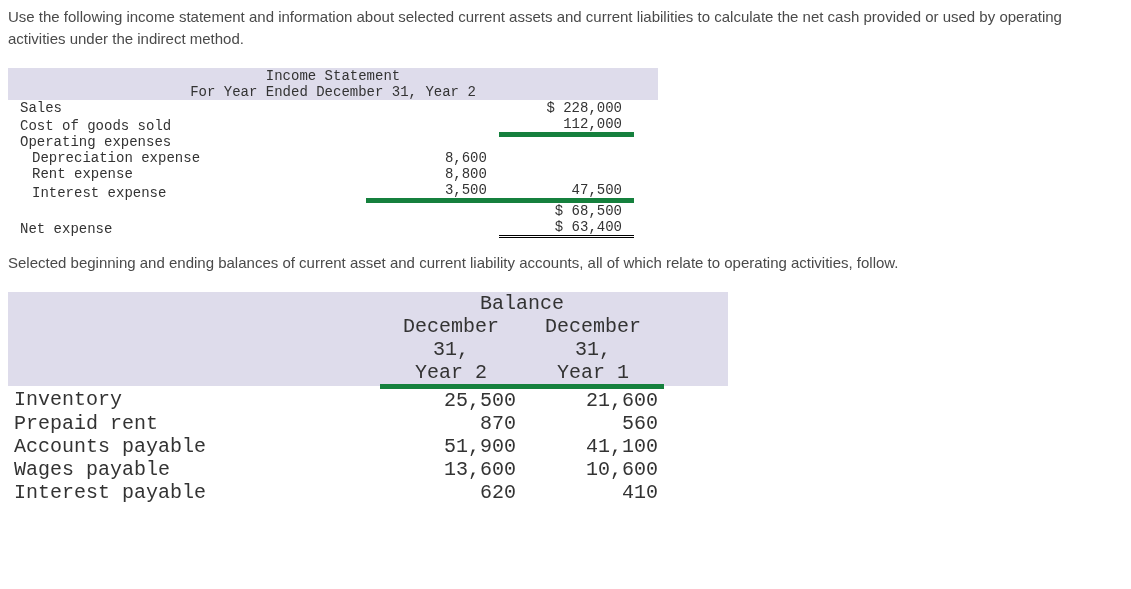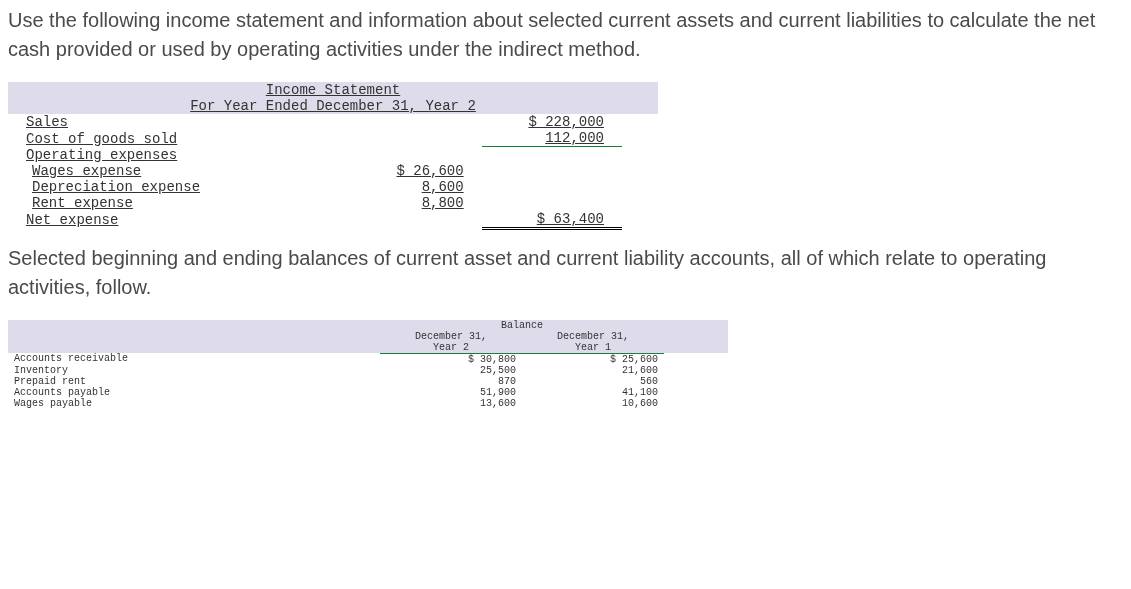--- a/index.html
+++ b/index.html
@@ -5,31 +5,31 @@
     body {
       font-family: Arial, Helvetica, sans-serif;
       font-size: 14px;
       color: #4a4a4a;
       padding: 6px 8px;
       margin: 0;
       background: #fff;
       width: 1131px;
       box-sizing: border-box;
     }
-    .instr { margin-bottom: 18px; line-height: 1.45; font-size: 20px; }
+    .instr { margin-bottom: 18px; line-height: 1.45; font-size: 15px; }
     table { border-collapse: collapse; }
     .tbl1 { width: 650px; font-family: 'Courier New', Courier, monospace; font-size: 14px; color: #333; margin-bottom: 14px;}
-    .tbl1 td { padding: 0px 18px; vertical-align: bottom; text-decoration: underline; }
+    .tbl1 td { padding: 0px 12px; vertical-align: bottom; }
     .hdr { background: #dedceb; text-align: center; }
     .label-col { width: 360px; }
     .num-col   { width: 120px; text-align: right; }
     .indent { padding-left: 24px !important; }
-    .ul-s  { border-bottom: 1px solid #15803d; }
+    .ul-s  { border-bottom: 5px solid #15803d; }
     .dbl  { border-bottom: 3px double #000; }
-    .tbl2 { width: 720px; font-family: 'Courier New', Courier, monospace; font-size: 10px; color:#333;}
+    .tbl2 { width: 720px; font-family: 'Courier New', Courier, monospace; font-size: 20px; color:#333;}
     .tbl2 td { padding: 0px 6px; }
     .tbl2 .label-col2 { width: 360px; }
     .tbl2 .nc { width: 130px; text-align: right; }
     .tbl2 .nc-hdr { width:130px; text-align: center; }
   </style>
 </head>
 <body>
 
 <div class="instr">Use the following income statement and information about selected current assets and current liabilities to calculate the net cash provided or used by operating activities under the indirect method.</div>
 
@@ -54,36 +54,42 @@
     <td class="num-col ul-s">112,000</td>
     <td></td>
   </tr>
   <tr>
     <td class="label-col">Operating expenses</td>
     <td class="num-col"></td>
         <td class="num-col"></td>
         <td></td>
   </tr>
   <tr>
-    <td class="label-col indent">Wages expense</td>
-    <td class="num-col">$ 26,600</td>
-    <td class="num-col"></td>
-        <td></td>
-  </tr>
-  <tr>
     <td class="label-col indent">Depreciation expense</td>
     <td class="num-col">8,600</td>
     <td class="num-col"></td>
         <td></td>
   </tr>
   <tr>
     <td class="label-col indent">Rent expense</td>
     <td class="num-col">8,800</td>
     <td class="num-col"></td>
         <td></td>
+  </tr>
+  <tr>
+    <td class="label-col indent">Interest expense</td>
+    <td class="num-col ul-s">3,500</td>
+    <td class="num-col ul-s">47,500</td>
+    <td></td>
+  </tr>
+  <tr>
+    <td class="label-col"></td>
+    <td class="num-col"></td>
+    <td class="num-col">$ 68,500</td>
+    <td></td>
   </tr>
   <tr>
     <td class="label-col">Net expense</td>
     <td class="num-col"></td>
     <td class="num-col dbl">$ 63,400</td>
     <td></td>
   </tr>
 </tbody>
   </table>
 
@@ -102,26 +108,20 @@
     <td class="hdr nc-hdr">December 31,</td>
     <td class="hdr"></td>
   </tr>
   <tr>
     <td class="hdr label-col2"></td>
     <td class="hdr nc-hdr ul-s">Year 2</td>
     <td class="hdr nc-hdr ul-s">Year 1</td>
     <td class="hdr"></td>
   </tr>
   <tr>
-    <td class="label-col2">Accounts receivable</td>
-    <td class="nc">$ 30,800</td>
-    <td class="nc">$ 25,600</td>
-    <td></td>
-  </tr>
-  <tr>
     <td class="label-col2">Inventory</td>
     <td class="nc">25,500</td>
     <td class="nc">21,600</td>
     <td></td>
   </tr>
   <tr>
     <td class="label-col2">Prepaid rent</td>
     <td class="nc">870</td>
     <td class="nc">560</td>
     <td></td>
@@ -131,14 +131,20 @@
     <td class="nc">51,900</td>
     <td class="nc">41,100</td>
     <td></td>
   </tr>
   <tr>
     <td class="label-col2">Wages payable</td>
     <td class="nc">13,600</td>
     <td class="nc">10,600</td>
     <td></td>
   </tr>
+  <tr>
+    <td class="label-col2">Interest payable</td>
+    <td class="nc">620</td>
+    <td class="nc">410</td>
+    <td></td>
+  </tr>
 </tbody>
   </table>
 
 </body></html>

